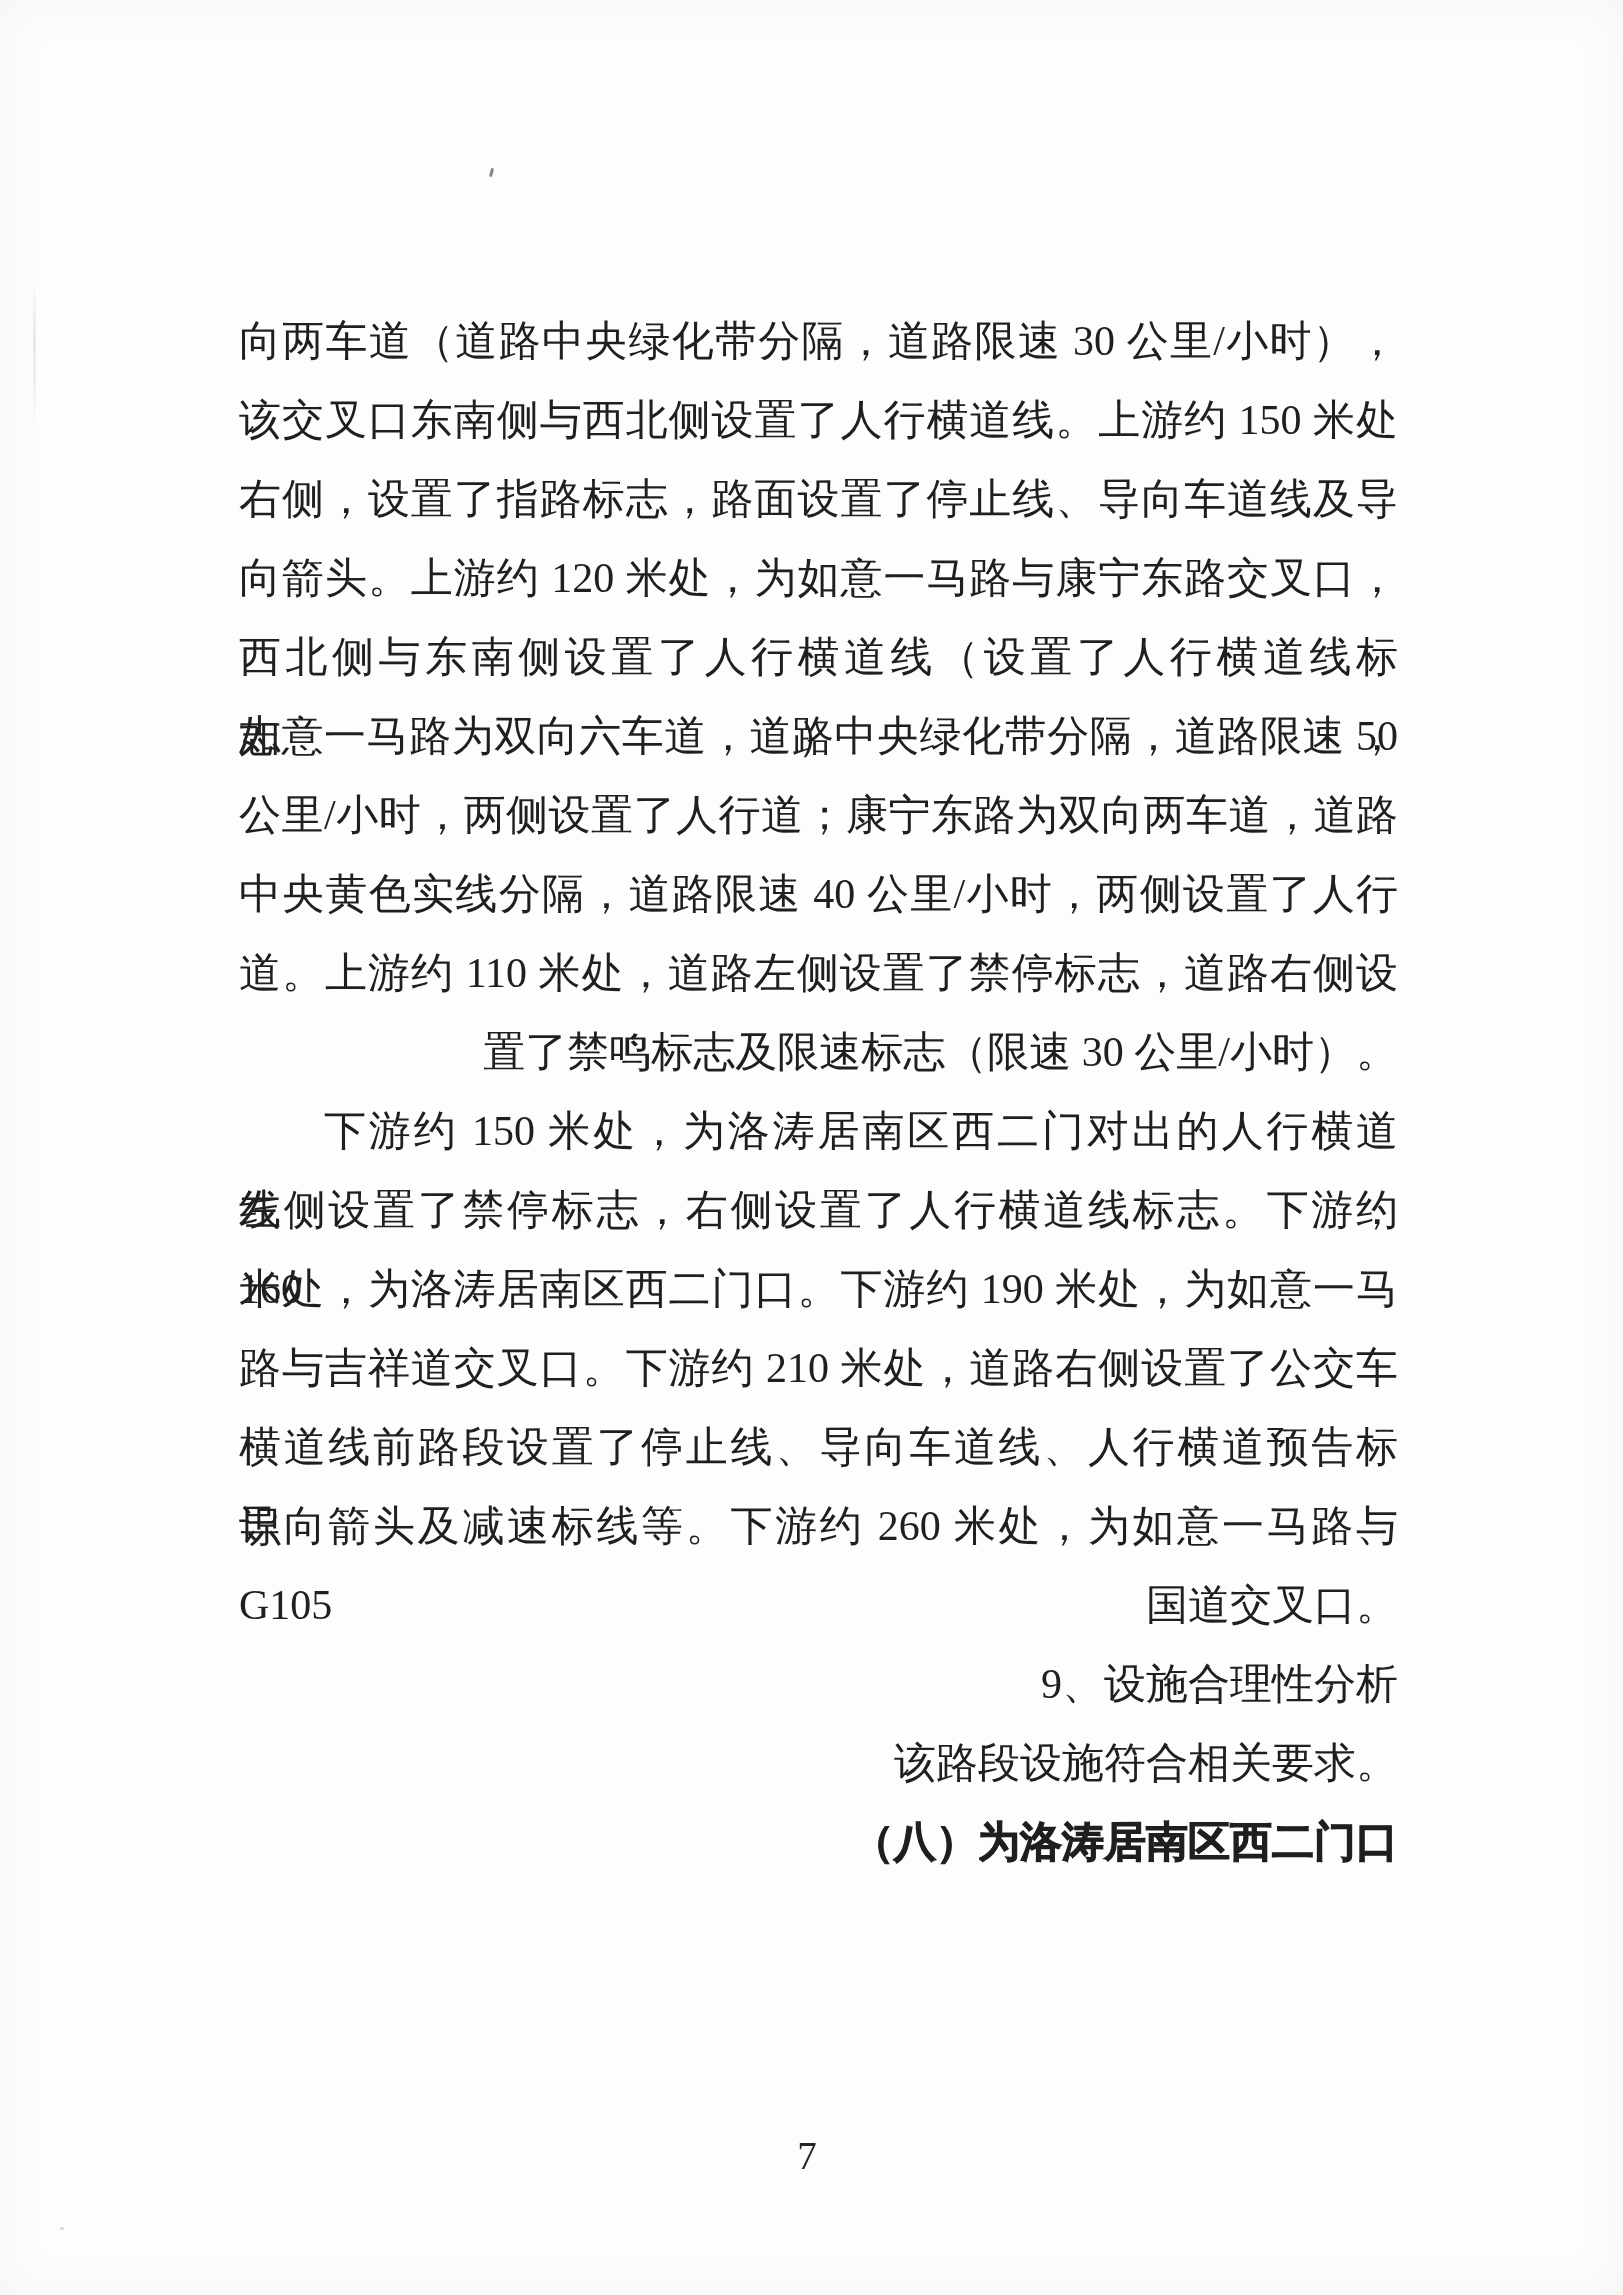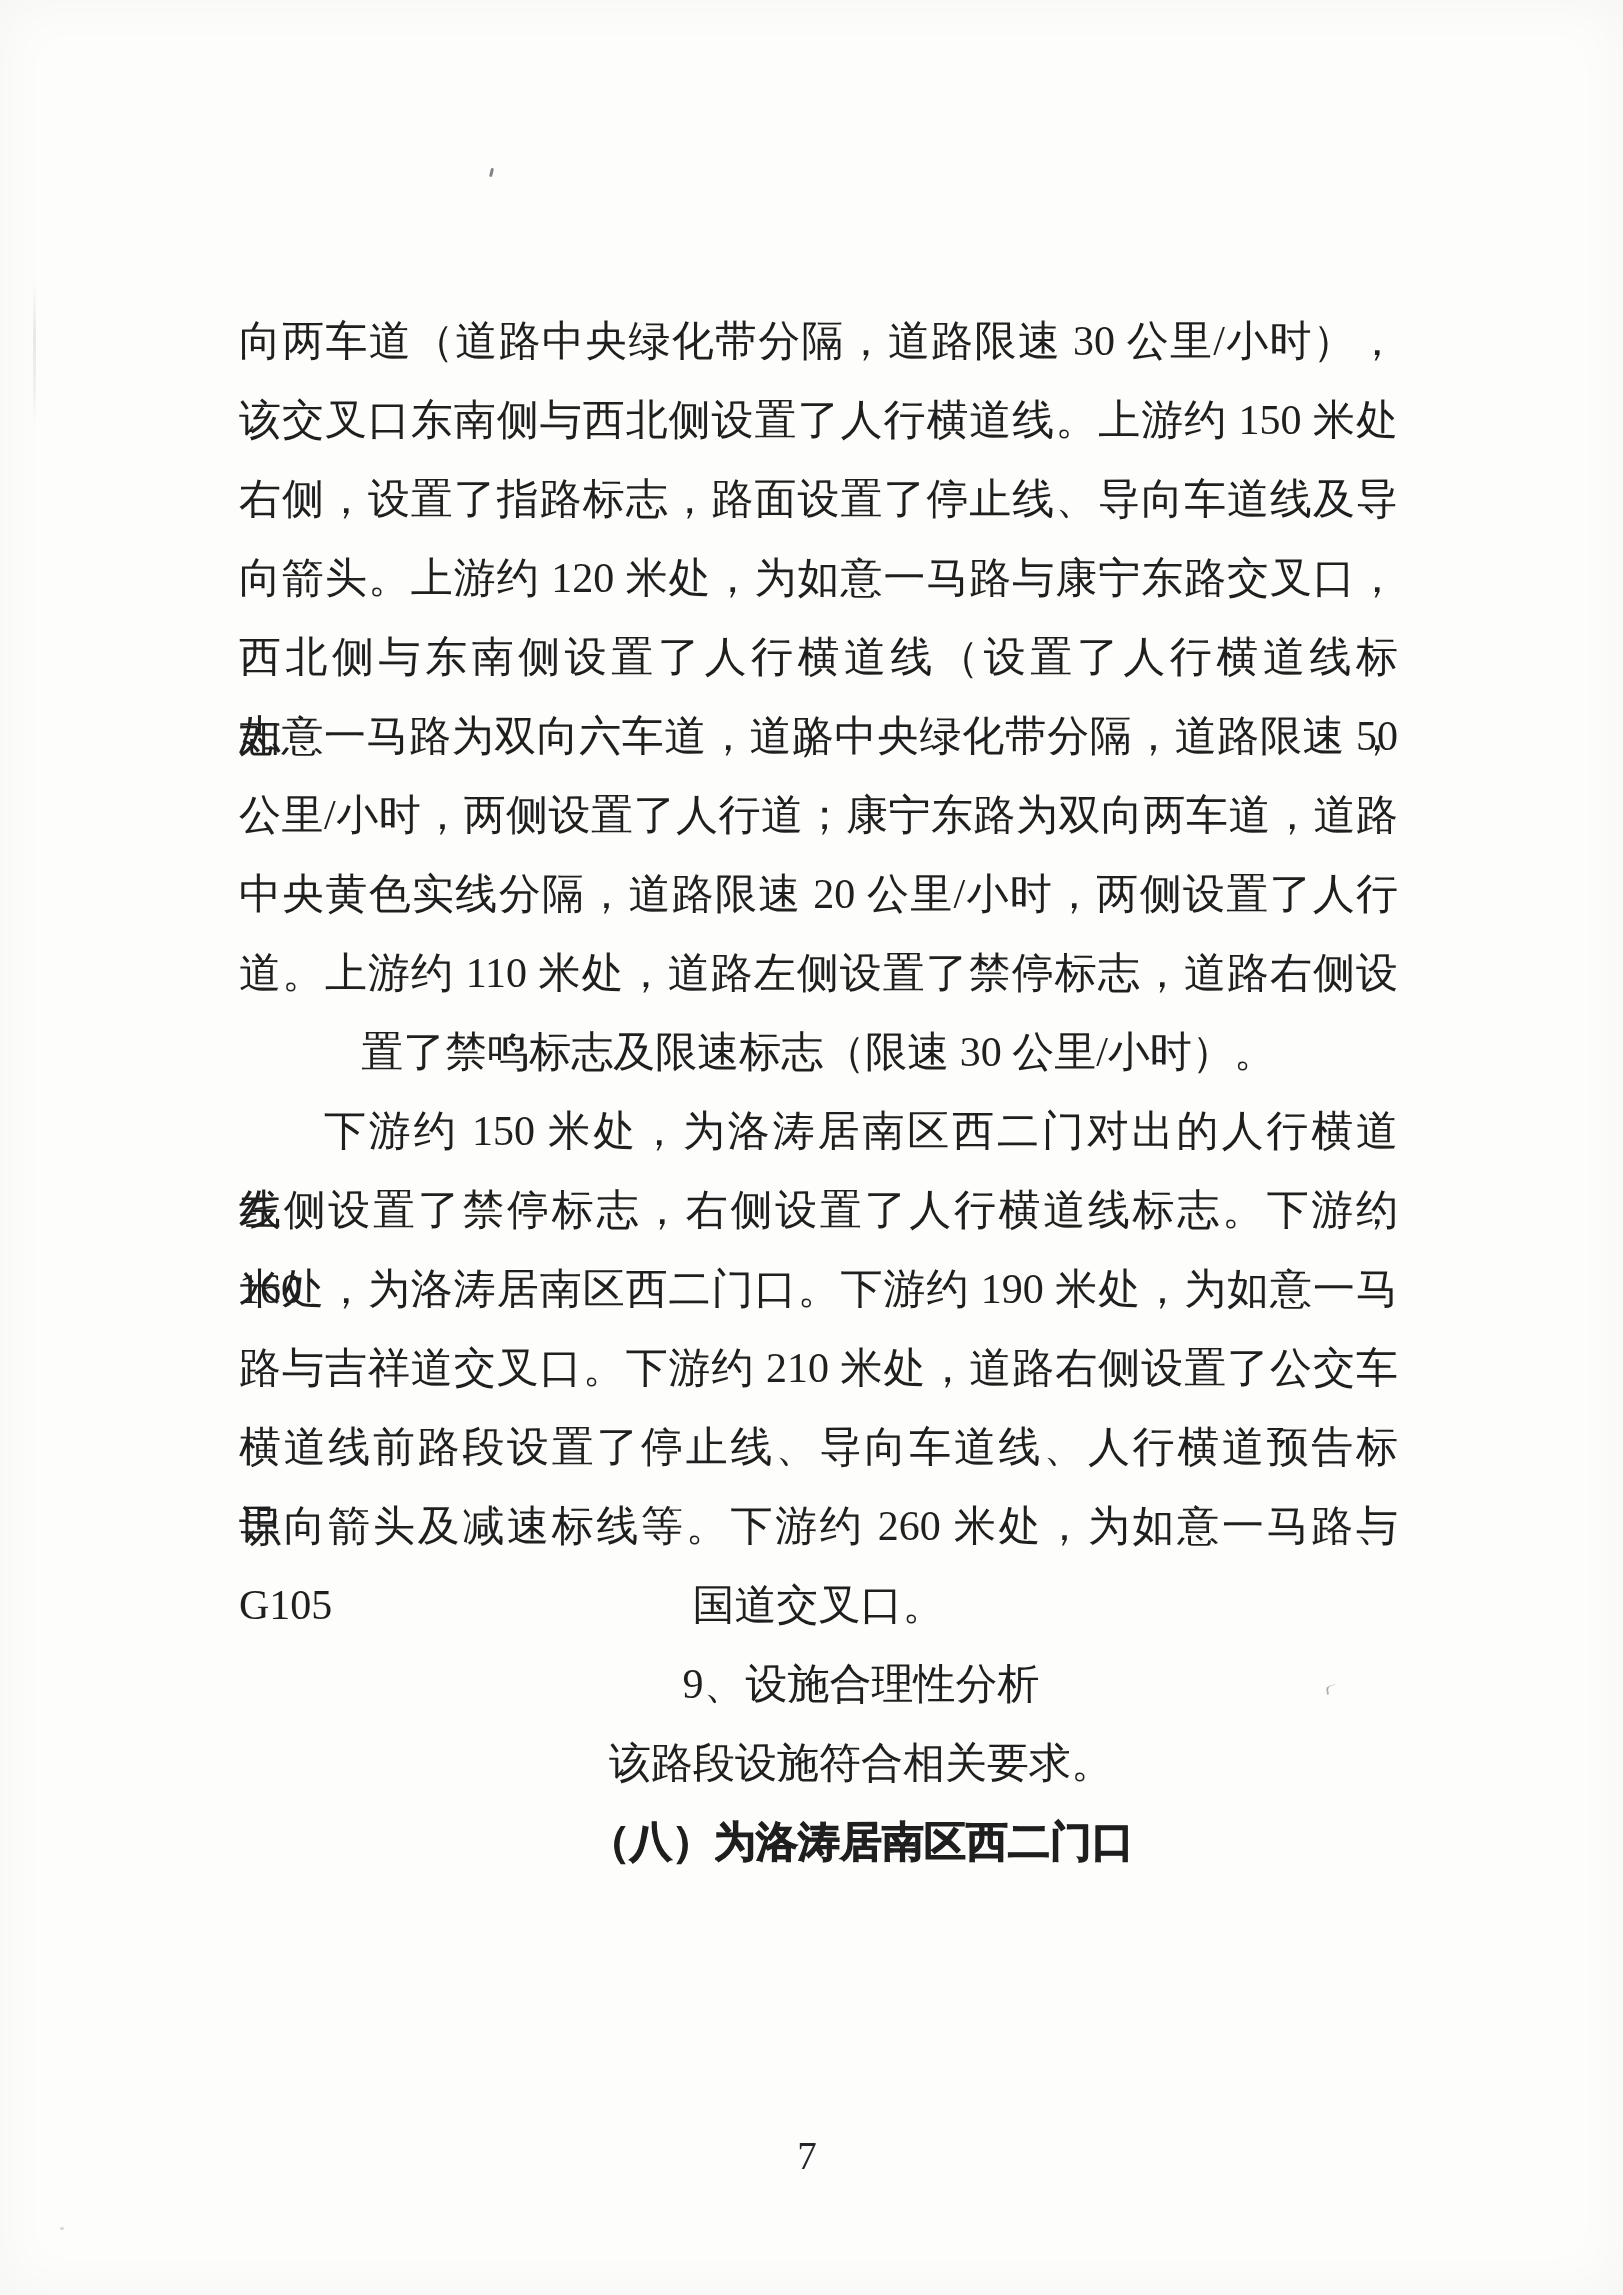--- a/index.html
+++ b/index.html
@@ -18,21 +18,21 @@
     position: absolute;
     left: 239px;
     top: 302px;
     width: 1159px;
   }
   .line {
     height: 79px;
     line-height: 79px;
     font-size: 42px;
     letter-spacing: 0px;
-    text-align: center;
+    text-align: right;
     white-space: normal;
     overflow: visible;
   }
   .line.fill {
     text-align: justify;
     text-align-last: justify;
   }
   .line.indent {
     text-indent: 85px;
   }
@@ -98,21 +98,21 @@
 
 <div class="page">
   <div class="doc-body">
       <div class="line fill">向两车道（道路中央绿化带分隔，道路限速 30 公里/小时），</div>
       <div class="line fill">该交叉口东南侧与西北侧设置了人行横道线。上游约 150 米处</div>
       <div class="line fill">右侧，设置了指路标志，路面设置了停止线、导向车道线及导</div>
       <div class="line fill">向箭头。上游约 120 米处，为如意一马路与康宁东路交叉口，</div>
       <div class="line fill">西北侧与东南侧设置了人行横道线（设置了人行横道线标志），</div>
       <div class="line fill">如意一马路为双向六车道，道路中央绿化带分隔，道路限速 50</div>
       <div class="line fill">公里/小时，两侧设置了人行道；康宁东路为双向两车道，道路</div>
-      <div class="line fill">中央黄色实线分隔，道路限速 20 公里/小时，两侧设置了人行</div>
+      <div class="line fill">中央黄色实线分隔，道路限速 40 公里/小时，两侧设置了人行</div>
       <div class="line fill">道。上游约 110 米处，道路左侧设置了禁停标志，道路右侧设</div>
       <div class="line">置了禁鸣标志及限速标志（限速 30 公里/小时）。</div>
       <div class="line fill indent">下游约 150 米处，为洛涛居南区西二门对出的人行横道线，</div>
       <div class="line fill">左侧设置了禁停标志，右侧设置了人行横道线标志。下游约 160</div>
       <div class="line fill">米处，为洛涛居南区西二门口。下游约 190 米处，为如意一马</div>
       <div class="line fill">路与吉祥道交叉口。下游约 210 米处，道路右侧设置了公交车</div>
       <div class="line fill">横道线前路段设置了停止线、导向车道线、人行横道预告标识、</div>
       <div class="line fill">导向箭头及减速标线等。下游约 260 米处，为如意一马路与 G105</div>
       <div class="line">国道交叉口。</div>
       <div class="line indent">9、设施合理性分析</div>

